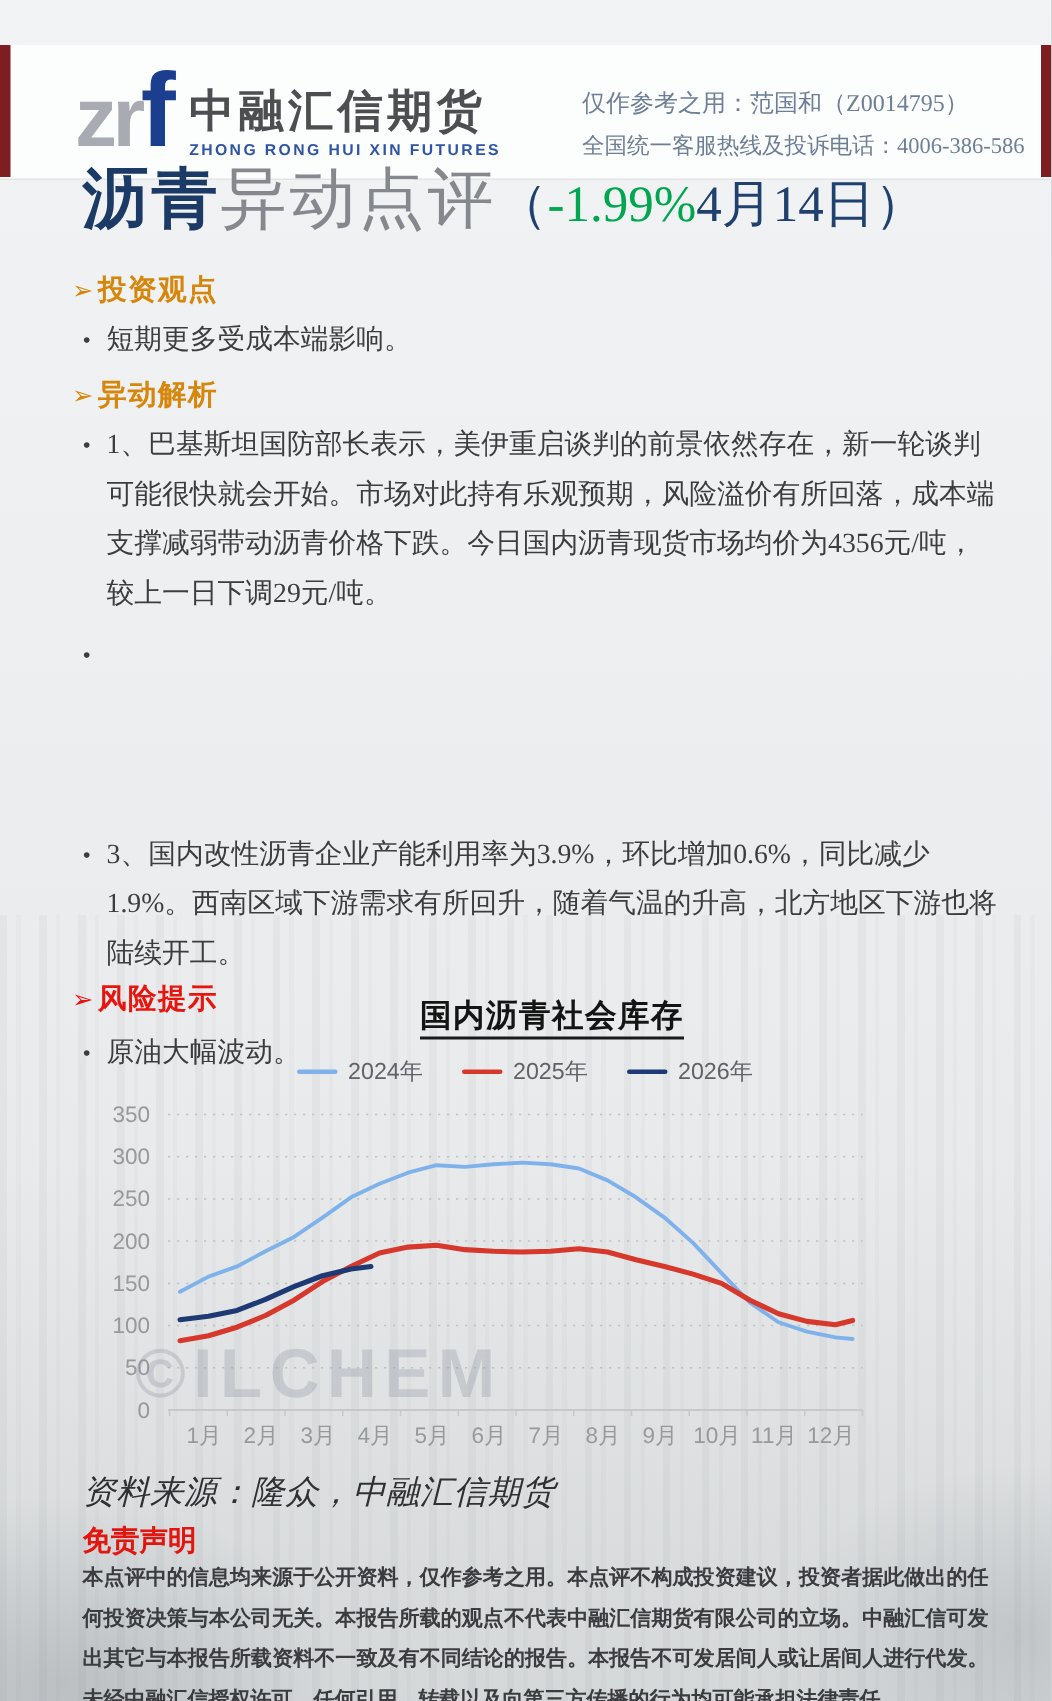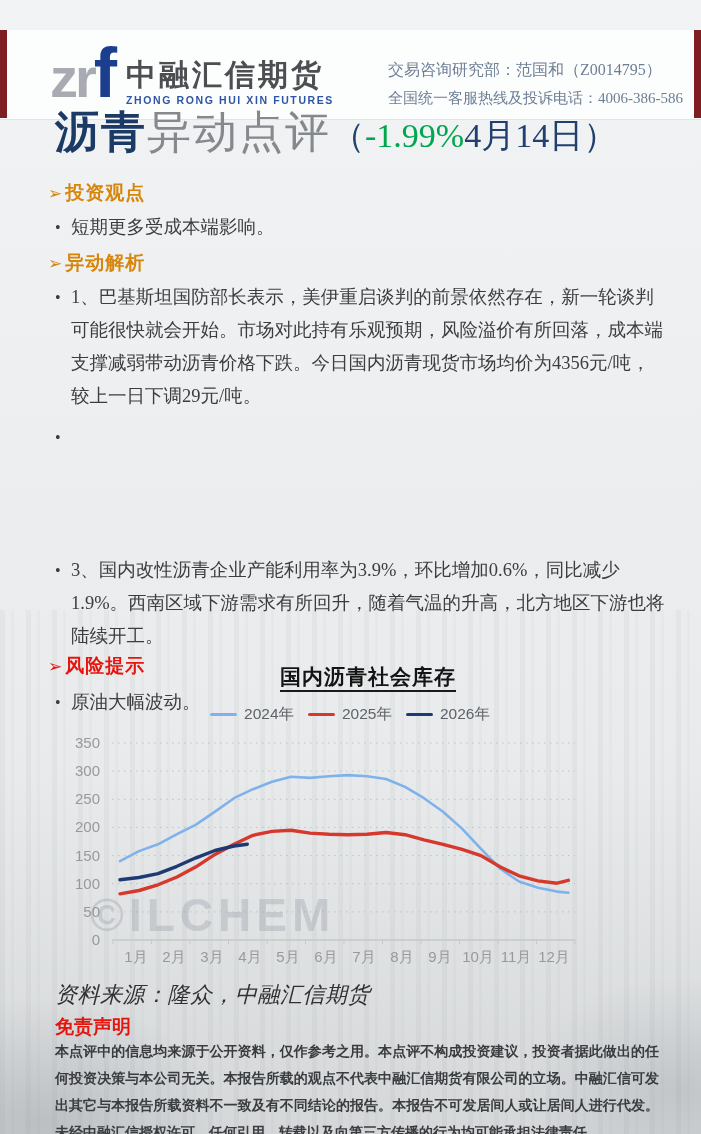--- a/index.html
+++ b/index.html
@@ -45,21 +45,21 @@
   .sec-hd { position:absolute; left:48px; font-size:19px; font-weight:bold; letter-spacing:1px; font-family:"Liberation Sans","DejaVu Sans",sans-serif; }
   .sec-hd.orange { color:#d7860c; }
   .sec-hd.red { color:#e8150f; }
   .sec-hd .arrow { font-size:17px; margin-right:2px; }
   .bullet { position:absolute; left:53px; width:612px; font-size:18.5px; line-height:33px; color:#3b3d40; padding-left:18px; }
   .bullet .dot { position:absolute; left:2px; top:0; font-size:16px; }
   
   .chart-title { position:absolute; left:32px; top:663px; width:672px; text-align:center;
     font-family:"Liberation Sans","DejaVu Sans",sans-serif; font-size:21px; font-weight:bold; color:#141414; }
   .chart-title span { border-bottom:2px solid #1a1a1a; padding-bottom:2px; letter-spacing:1px; }
-  .chart-legend { position:absolute; left:80px; top:704px; width:540px; display:flex; justify-content:center; gap:14px;
+  .chart-legend { position:absolute; left:80px; top:704px; width:540px; display:flex; justify-content:center; gap:26px;
     font-family:"Liberation Sans","DejaVu Sans",sans-serif; }
   .lg-item { display:flex; align-items:center; gap:7px; }
   .lg-swatch { display:inline-block; width:27px; height:3.5px; border-radius:2px; }
   .lg-label { font-size:15.5px; color:#5f6368; }
   #chart-svg { position:absolute; left:0; top:728px; }
   #chart-svg text { font-family:"Liberation Sans","DejaVu Sans",sans-serif; font-size:15px; fill:#97999c; }
   .watermark { position:absolute; left:90px; top:888px; font-family:"Liberation Sans","DejaVu Sans",sans-serif;
     font-size:46px; font-weight:bold; letter-spacing:5px; color:rgba(138,146,154,0.30); }
   
   .source-note { position:absolute; left:55px; top:980px; font-size:22px; color:#2f3134; letter-spacing:0.5px;font-style:italic; }
@@ -78,21 +78,21 @@
     <div class="stripe left"></div>
     <div class="stripe right"></div>
     <div class="logo-wrap">
       <div class="logo-zrf"><span class="logo-zr">zr</span><span class="logo-f">f</span></div>
       <div class="logo-names">
         <div class="logo-cn">中融汇信期货</div>
         <div class="logo-en">ZHONG RONG HUI XIN FUTURES</div>
       </div>
     </div>
     <div class="contact">
-      <div class="l1">交易咨询研究部：范国和（Z0014795）</div>
+      <div class="l1">仅作参考之用：范国和（Z0014795）</div>
       <div class="l2">全国统一客服热线及投诉电话：4006-386-586</div>
     </div>
   </div>
 
   <div class="doc-title"><span class="t-product">沥青</span><span class="t-suffix">异动点评</span><span class="t-paren">（</span><span class="t-change">-1.99%</span><span class="t-date">4月14日</span><span class="t-paren">）</span></div>
 
   <div class="sec-hd orange" style="top:180px;"><span class="arrow">➢</span><span>投资观点</span></div>
   <div class="bullet" style="top:211px;"><span class="dot">•</span><span>短期更多受成本端影响。</span></div>
 
   <div class="sec-hd orange" style="top:250px;"><span class="arrow">➢</span><span>异动解析</span></div>

